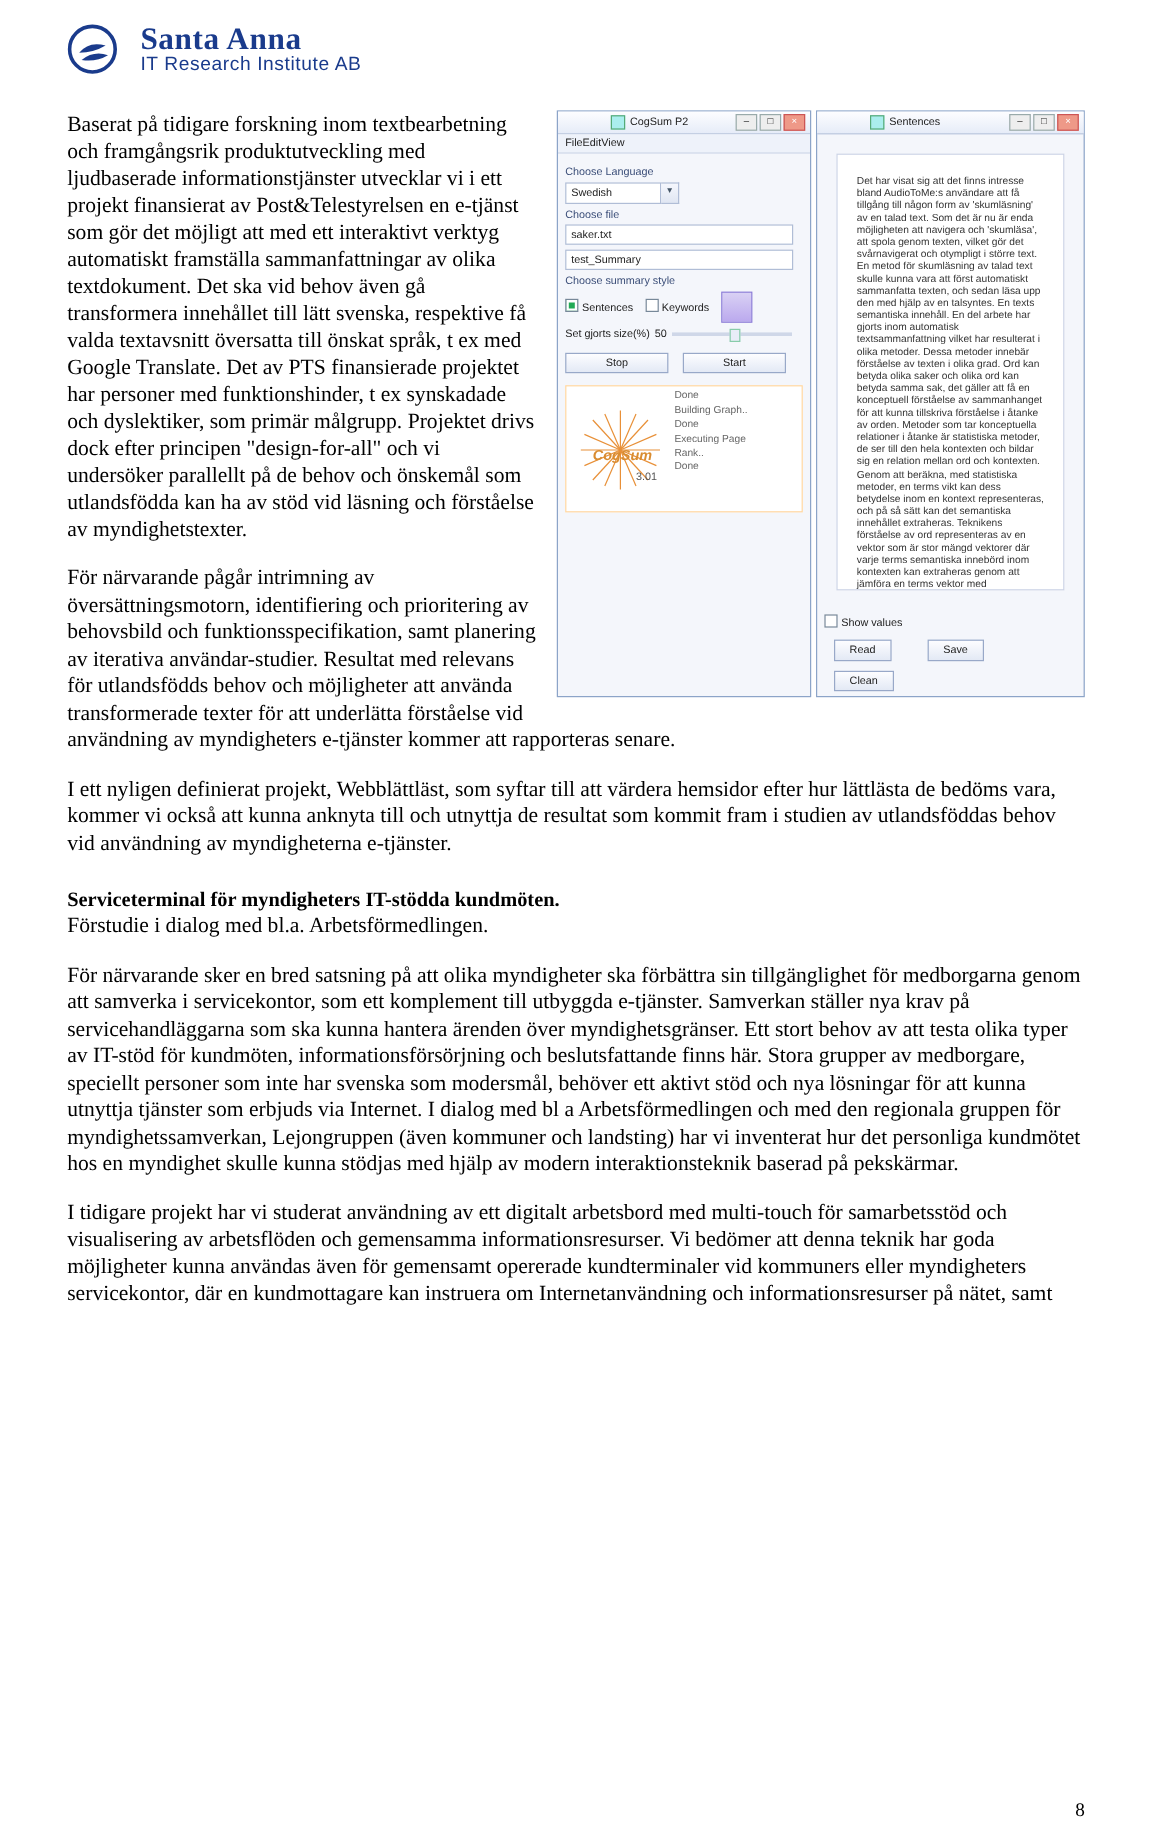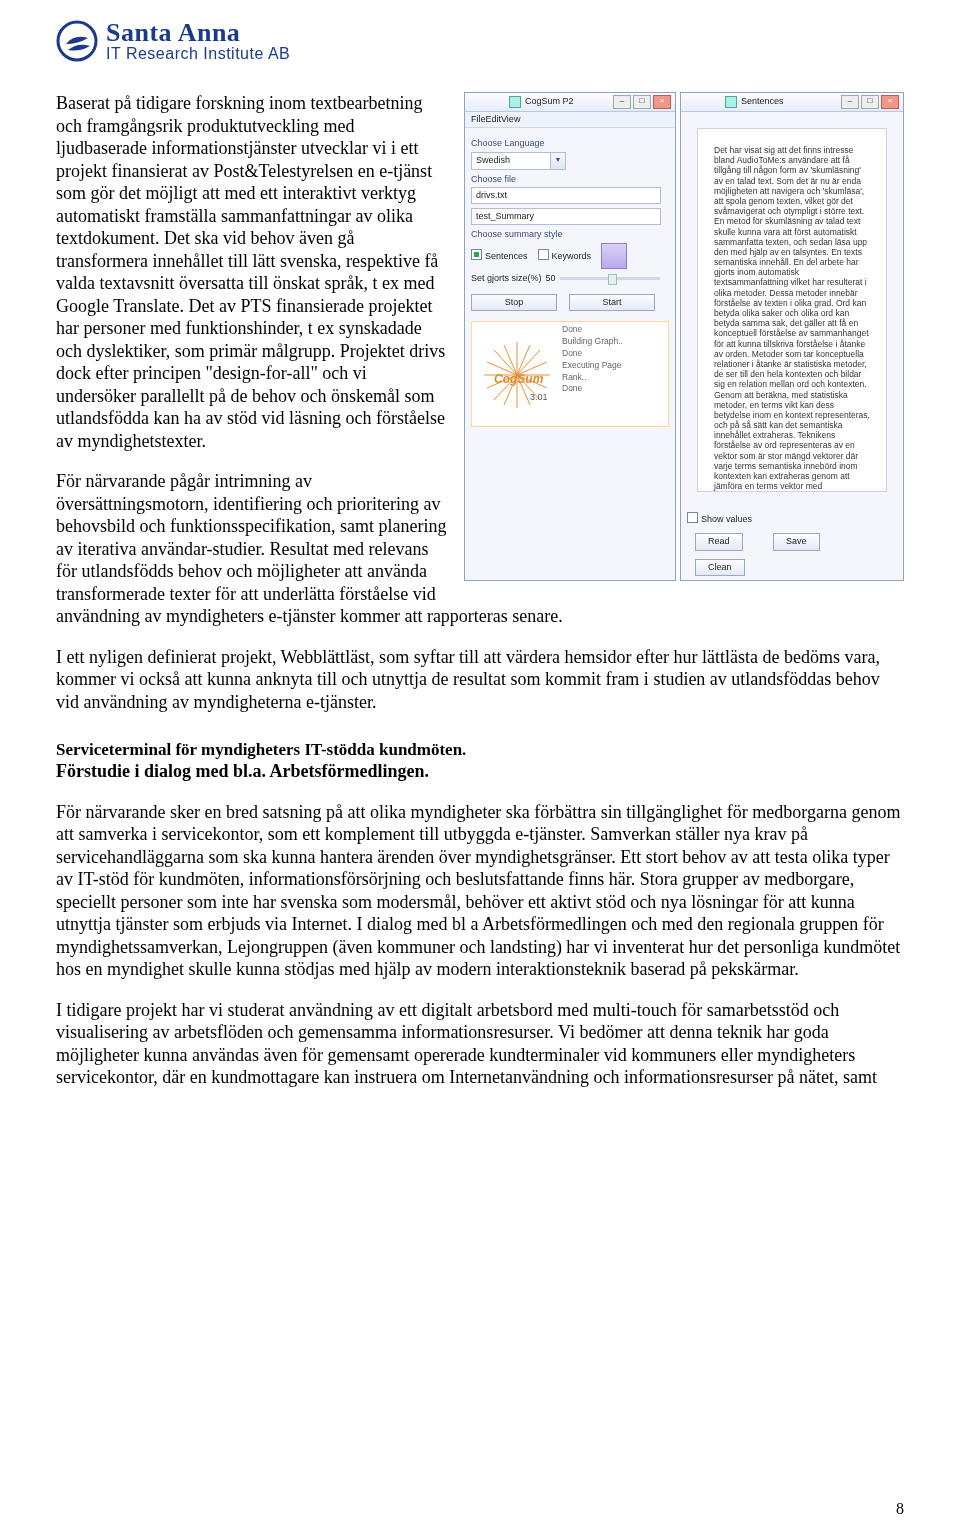--- a/index.html
+++ b/index.html
@@ -14,21 +14,21 @@
   }
   .page {
     padding: 20px 56px 40px 56px;
     position: relative;
     min-height: 1539px;
     box-sizing: border-box;
   }
   .logo-block {
     display: flex;
     align-items: center;
-    gap: 8px;
+    gap: 19px;
     margin-bottom: 30px;
   }
   .logo-mark {
     width: 42px;
     height: 42px;
     flex-shrink: 0;
   }
   .logo-text {
     display: flex;
     flex-direction: column;
@@ -236,21 +236,20 @@
   .first-wrap p:first-of-type {
     margin-top: 0;
   }
   .section-title {
     font-weight: bold;
     font-size: 17px;
     margin-top: 26px;
   }
   .section-sub {
     margin-bottom: 18px;
-    font-weight: bold;
   }
   .page-no {
     position: absolute;
     right: 56px;
     bottom: 20px;
     font-size: 16px;
   }
   .purple-icon {
     width: 24px;
     height: 24px;
@@ -315,21 +314,21 @@
             <span>View</span>
           </div>
           <div class="pane-body">
             <div class="lbl">Choose Language</div>
             <div class="combo-row">
               <div class="combo" style="width:80px">Swedish</div>
               <div class="combo-caret">▼</div>
             </div>
 
             <div class="lbl">Choose file</div>
-            <div class="tfield" style="width:190px">drivs.txt</div>
+            <div class="tfield" style="width:190px">saker.txt</div>
             <div style="height:4px"></div>
             <div class="tfield" style="width:190px">test_Summary</div>
 
             <div class="lbl">Choose summary style</div>
             <div class="sum-row">
               <span class="chk checked"><span>Sentences</span></span>
               <span class="chk"><span>Keywords</span></span>
               <span class="purple-icon"></span>
             </div>
 

